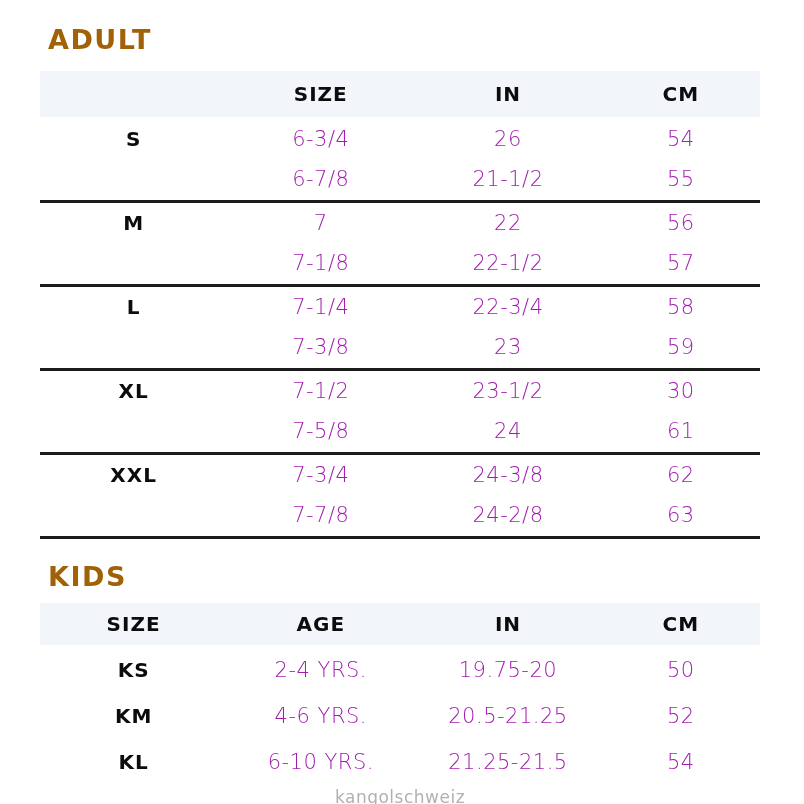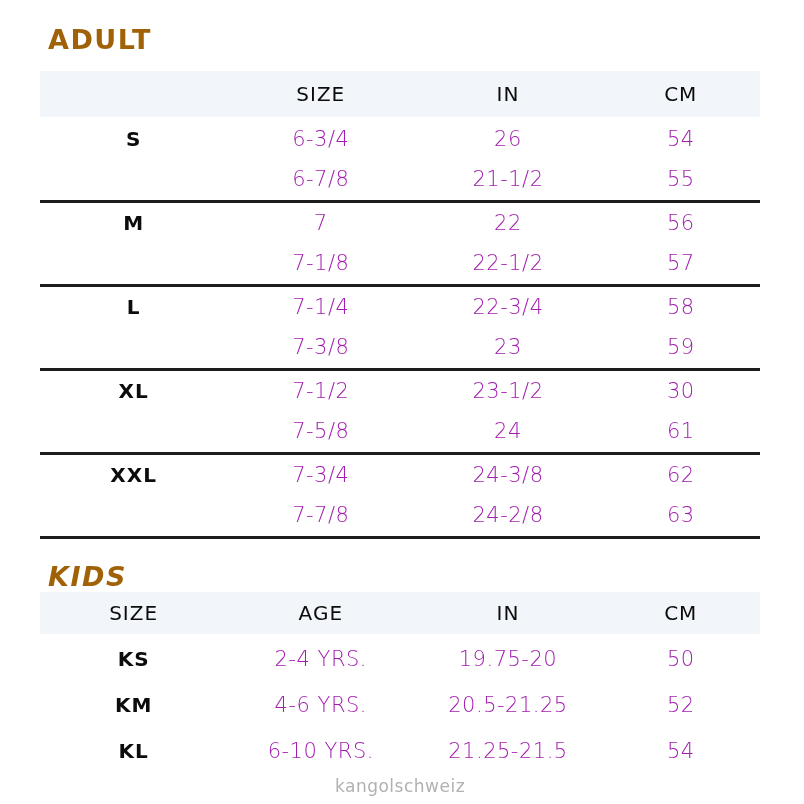--- a/index.html
+++ b/index.html
@@ -22,38 +22,37 @@
   .section-heading {
     font-size: 27px;
     line-height: 1;
     font-weight: 800;
     letter-spacing: 1.5px;
     color: #a16207;
     margin: 0 0 18px 8px;
   }
   .section-heading.kids {
     margin-top: 24px;
-    margin-bottom: 2px;
-    font-style: italic;
+    margin-bottom: 13px;
   }
   .size-table {
     width: 720px;
   }
   .thead {
     display: grid;
     grid-template-columns: 26% 26% 26% 22%;
     background: #f2f5f9;
     height: 46px;
     align-items: center;
     text-align: center;
     margin-bottom: 2px;
   }
   .thead.kids-head { height: 42px; }
   .th {
-    font-weight: 400;
+    font-weight: 700;
     font-size: 20px;
     letter-spacing: 1px;
     color: #0c0c0c;
   }
   .row {
     display: grid;
     grid-template-columns: 26% 26% 26% 22%;
     height: 40px;
     align-items: center;
     text-align: center;

